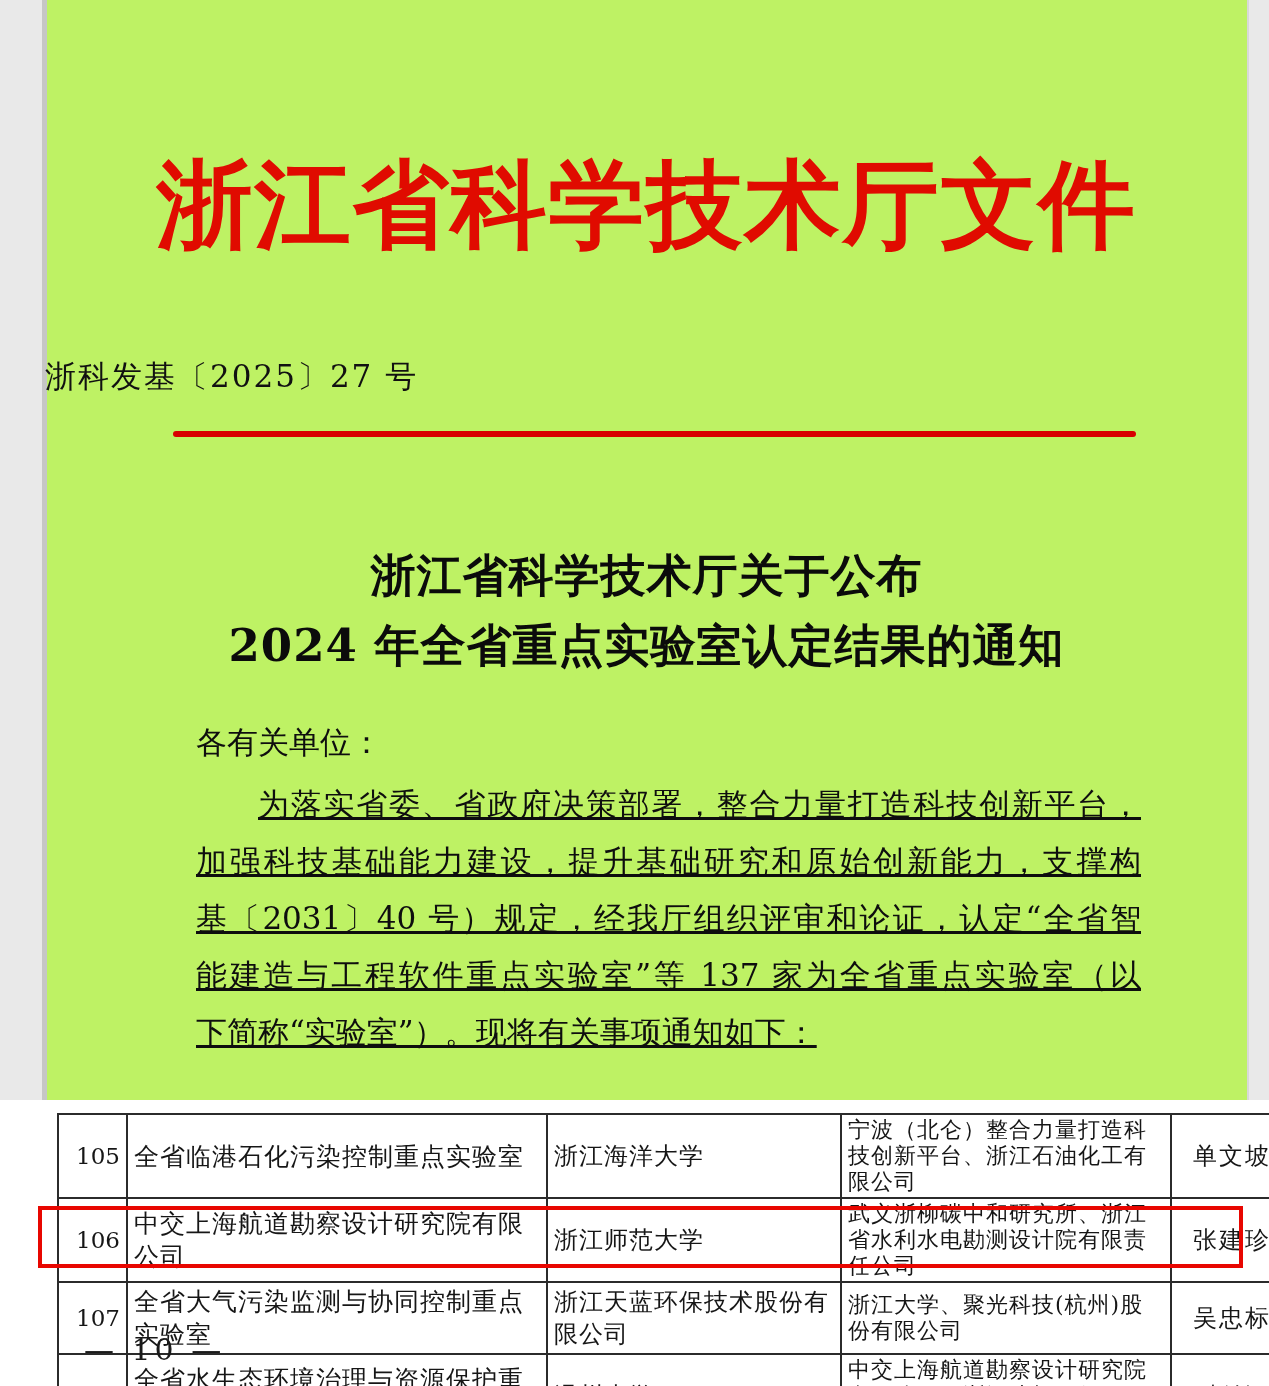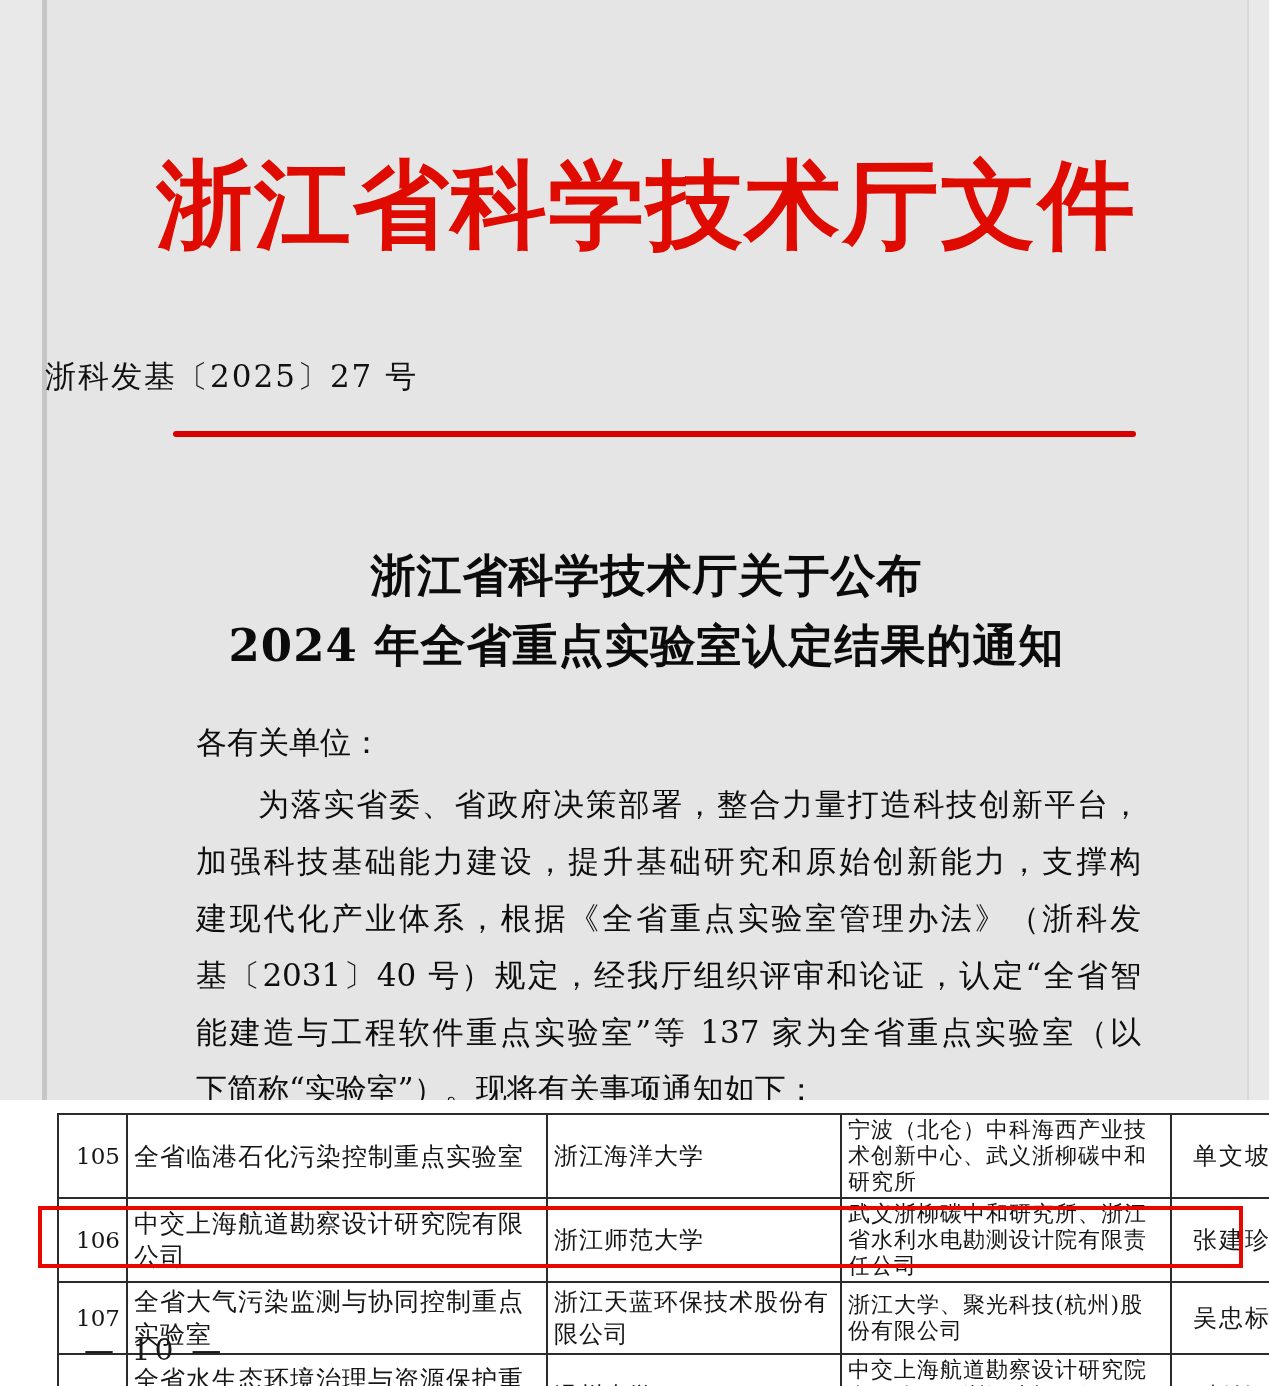--- a/index.html
+++ b/index.html
@@ -1,20 +1,20 @@
 <!DOCTYPE html>
 <html><head>
 <meta charset="utf-8">
 <style>
   html, body { margin: 0; padding: 0; background: #ffffff; }
   #canvas {
     position: relative;
     width: 1269px;
     height: 1386px;
-    background: #e5e5e5;
+    background: #bef264;
     overflow: hidden;
     font-family: "DejaVu Serif", serif;
     color: #1c1c1c;
   }
   
   .gutter-left {
     position: absolute; left: 0; top: 0; width: 42px; height: 1112px;
     background: #e9e9e9; border-right: 5px solid #c6c6c6;
   }
   .gutter-right {
@@ -46,20 +46,21 @@
     font-size: 31px; color: #0e0e0e;
   }
   .body-par {
     position: absolute; left: 196px; top: 776px; width: 945px;
     font-size: 31px; color: #0e0e0e;
   }
   .body-line {
     height: 57px; line-height: 57px; width: 945px;
     text-align: justify; text-align-last: justify;
     white-space: nowrap;
+    text-decoration: underline;
   }
   .body-line:first-child { text-indent: 62px; }
   .body-line:last-child { text-align-last: left; white-space: normal; }
   
   .table-strip {
     position: absolute; left: 0; top: 1100px; width: 1269px; height: 286px;
     background: #ffffff;
   }
   table.results {
     position: absolute; left: 57px; top: 13px;
@@ -104,34 +105,33 @@
   <div class="red-rule" style="background: rgb(216, 0, 0);"></div>
 
   <div class="notice-title l1">浙江省科学技术厅关于公布</div>
   <div class="notice-title l2">2024 年全省重点实验室认定结果的通知</div>
 
   <div class="salutation">各有关单位：</div>
 
   <div class="body-par">
       <div class="body-line">为落实省委、省政府决策部署，整合力量打造科技创新平台，</div>
       <div class="body-line">加强科技基础能力建设，提升基础研究和原始创新能力，支撑构</div>
-      <div class="body-line">建现代化产业体系，根据《全省重点实验室管理办法》（浙科发</div>
       <div class="body-line">基〔2031〕40 号）规定，经我厅组织评审和论证，认定“全省智</div>
       <div class="body-line">能建造与工程软件重点实验室”等 137 家为全省重点实验室（以</div>
       <div class="body-line">下简称“实验室”）。现将有关事项通知如下：</div>
     </div>
 
   <div class="table-strip">
     <table class="results">
       <tbody>
           <tr class="r r1">
             <td class="c-no">105</td>
             <td class="c-lab">全省临港石化污染控制重点实验室</td>
             <td class="c-org">浙江海洋大学</td>
-            <td class="c-part">宁波（北仑）中科海西产业技术创新中心、武义浙柳碳中和研究所</td>
+            <td class="c-part">宁波（北仑）整合力量打造科技创新平台、浙江石油化工有限公司</td>
             <td class="c-lead">单文坡</td>
           </tr>
           <tr class="r">
             <td class="c-no">106</td>
             <td class="c-lab">中交上海航道勘察设计研究院有限公司</td>
             <td class="c-org">浙江师范大学</td>
             <td class="c-part">武义浙柳碳中和研究所、浙江省水利水电勘测设计院有限责任公司</td>
             <td class="c-lead">张建珍</td>
           </tr>
           <tr class="r">

